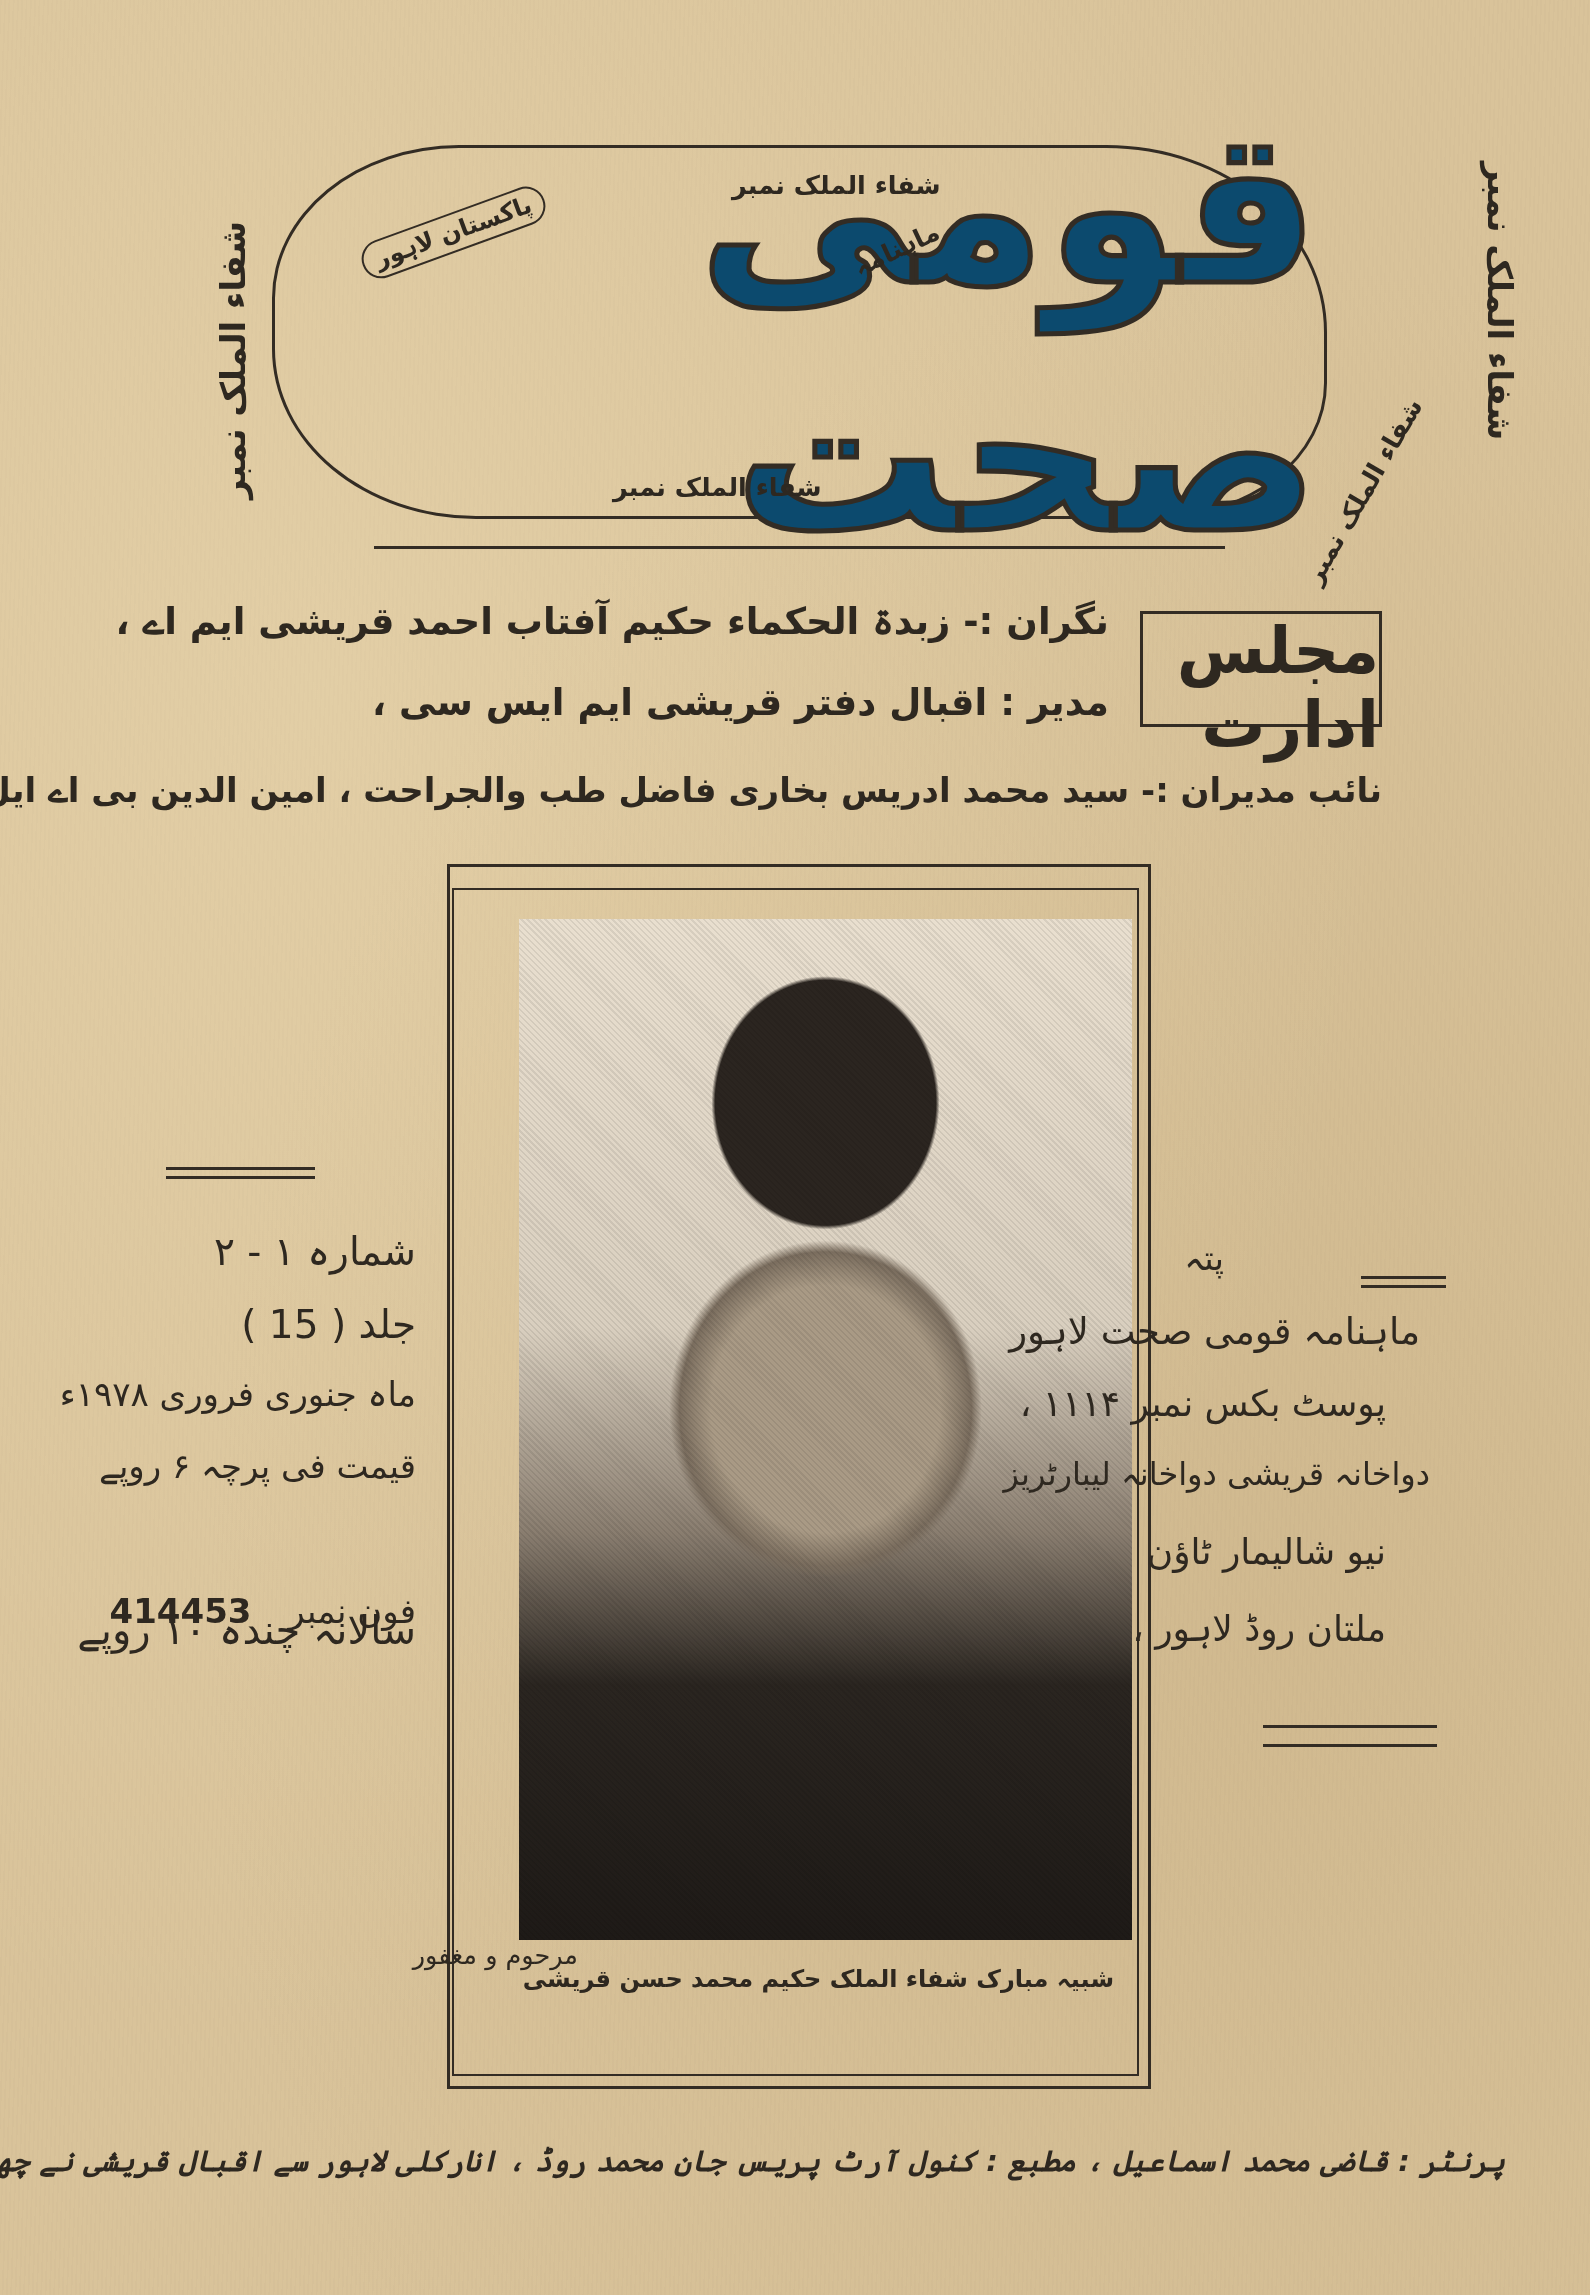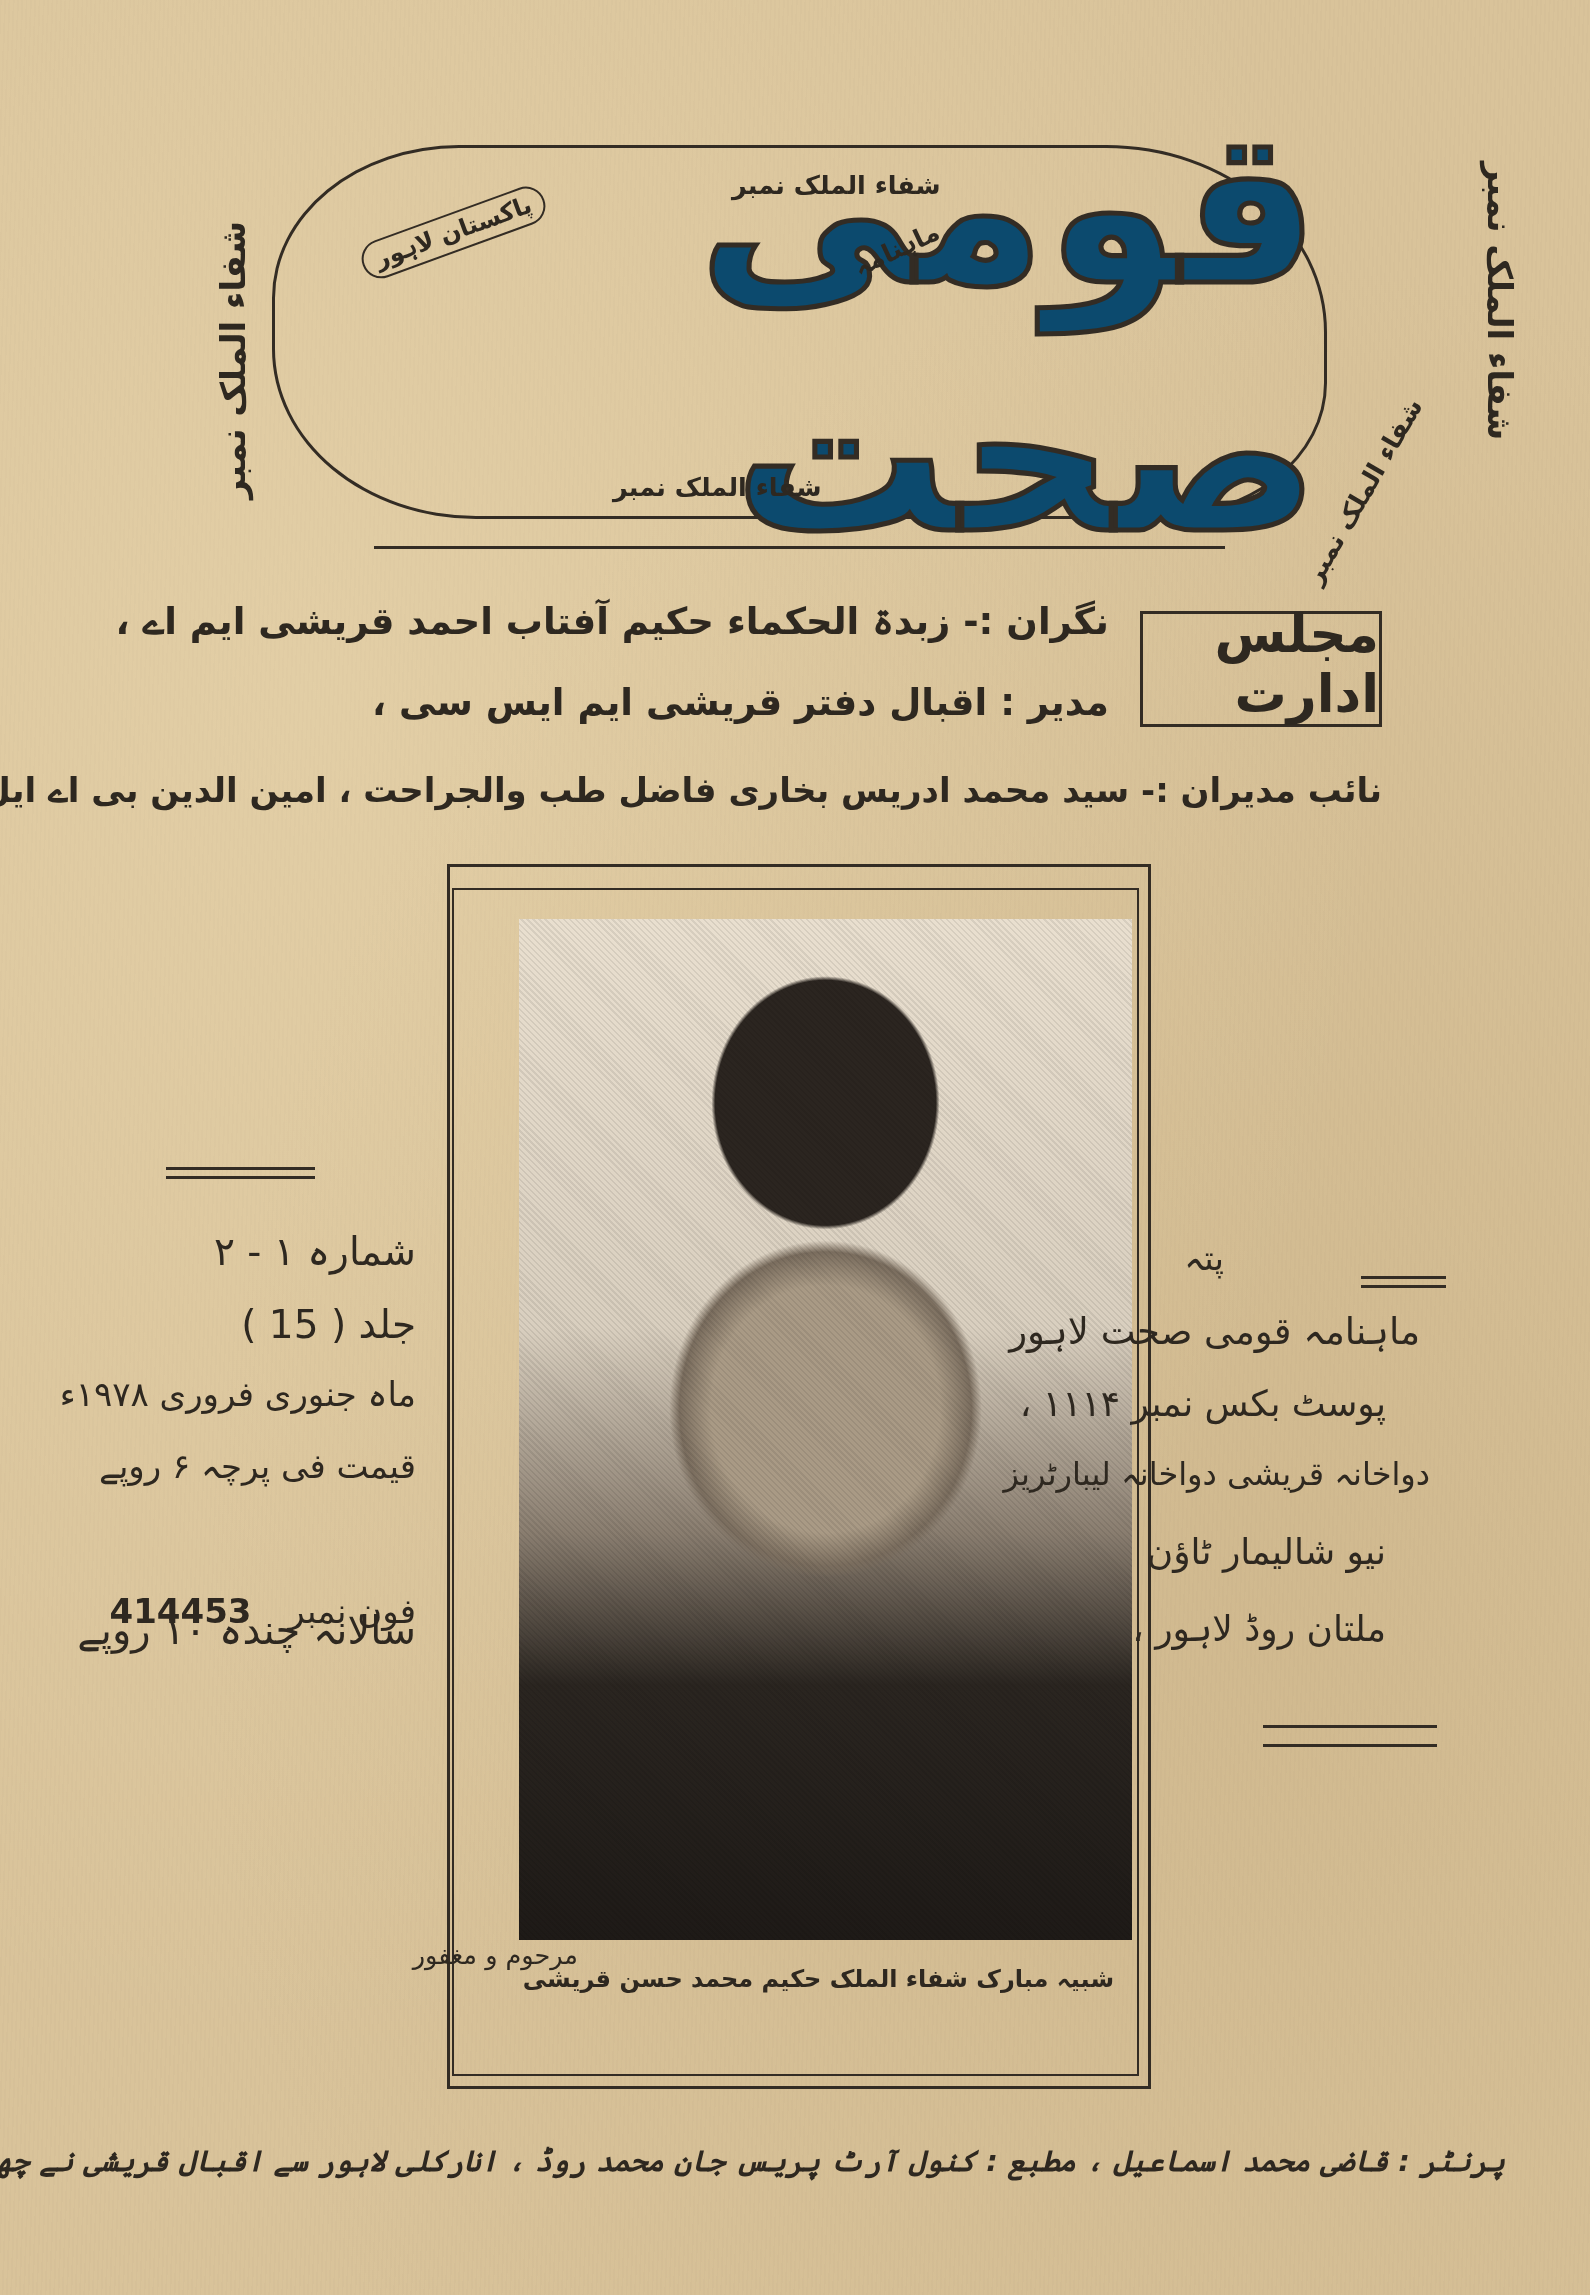--- a/index.html
+++ b/index.html
@@ -36,22 +36,22 @@
     font-size:24px; font-weight:bold;
   }
 
   .rule { background:#332c24; height:3.4px; }
 
   
   .ed-line { font-size:37px; font-weight:bold; }
   .board-box {
     left:1140px; top:611px; width:242px; height:116px;
     border:3.4px solid #332c24; box-sizing:border-box;
-    display:flex; align-items:flex-end; justify-content:center;
-    font-size:52px; font-weight:bold; direction:rtl;
+    display:flex; align-items:flex-start; justify-content:center;
+    font-size:64px; font-weight:bold; direction:rtl;
   }
 
   
   .frame-outer { left:447px; top:864px; width:704px; height:1225px; border:3.4px solid #332c24; box-sizing:border-box; }
   .frame-inner { left:452px; top:888px; width:687px; height:1188px; border:2.6px solid #332c24; box-sizing:border-box; }
   .photo {
     left:519px; top:919px; width:613px; height:1021px; overflow:hidden;
     background:
       radial-gradient(ellipse 30% 20% at 50% 18%, #2b2520 0 60%, transparent 62%),
       radial-gradient(ellipse 34% 22% at 50% 48%, #a99a85 0 55%, #7a6d5e 70%, transparent 75%),

